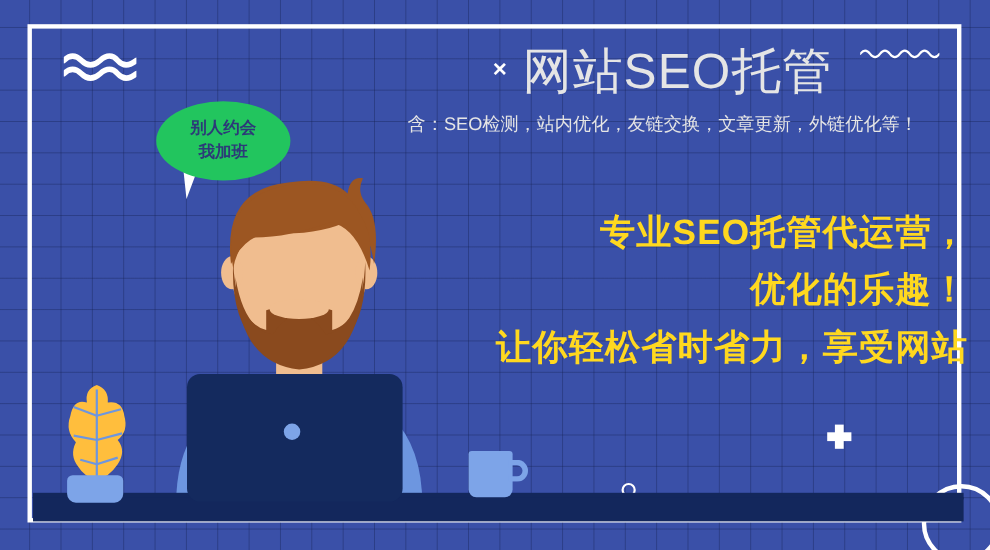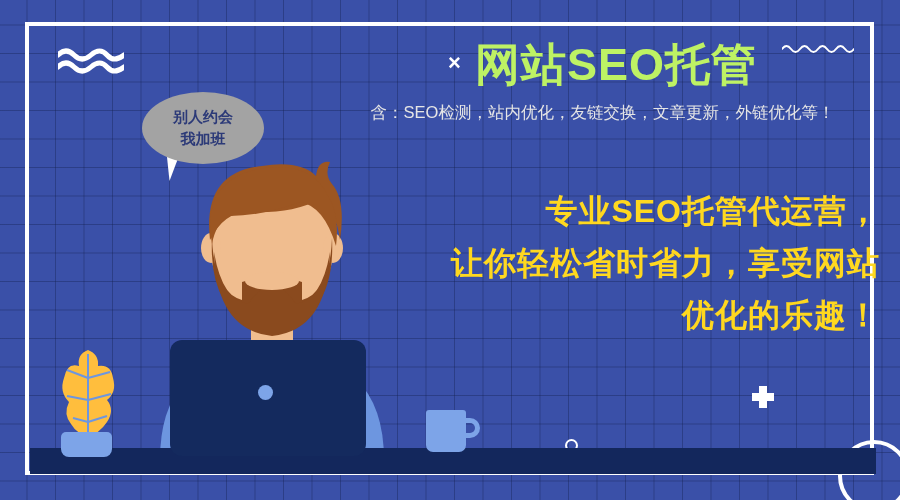--- a/index.html
+++ b/index.html
@@ -104,23 +104,23 @@
     gap: 14px;
   }
   #title-x {
     color: #ffffff;
     font-size: 22px;
     font-weight: bold;
     line-height: 1;
     padding-bottom: 4px;
   }
   #main-title {
-    color: #bef264;
+    color: #e5e5e5;
     font-size: 45px;
-    font-weight: bold;
+    font-weight: normal;
     letter-spacing: 1px;
     line-height: 1.1;
     white-space: nowrap;
   }
   #sub-title {
     color: #e5e5e5;
     font-size: 16.5px;
     font-weight: normal;
     margin-top: 12px;
     letter-spacing: 0px;
@@ -140,21 +140,21 @@
     letter-spacing: 1px;
   }
   #slogan .ln { display: block; white-space: nowrap; }
   
   #bubble {
     position: absolute;
     left: 142px;
     top: 92px;
     width: 122px;
     height: 72px;
-    background: #a3a3a3;
+    background: #22c55e;
     border-radius: 50%;
     display: flex;
     flex-direction: column;
     align-items: center;
     justify-content: center;
     color: #2c3a78;
     font-size: 15px;
     font-weight: bold;
     line-height: 1.45;
     z-index: 6;
@@ -328,17 +328,17 @@
   <div id="headline">
     <div id="title-row">
       <span id="title-x">×</span>
       <span id="main-title">网站SEO托管</span>
     </div>
     <div id="sub-title">含：SEO检测，站内优化，友链交换，文章更新，外链优化等！</div>
   </div>
 
   <div id="slogan">
     <span class="ln">专业SEO托管代运营，</span>
+    <span class="ln">优化的乐趣！</span>
     <span class="ln">让你轻松省时省力，享受网站</span>
-    <span class="ln">优化的乐趣！</span>
   </div>
 
 </div>
 
 </body></html>

